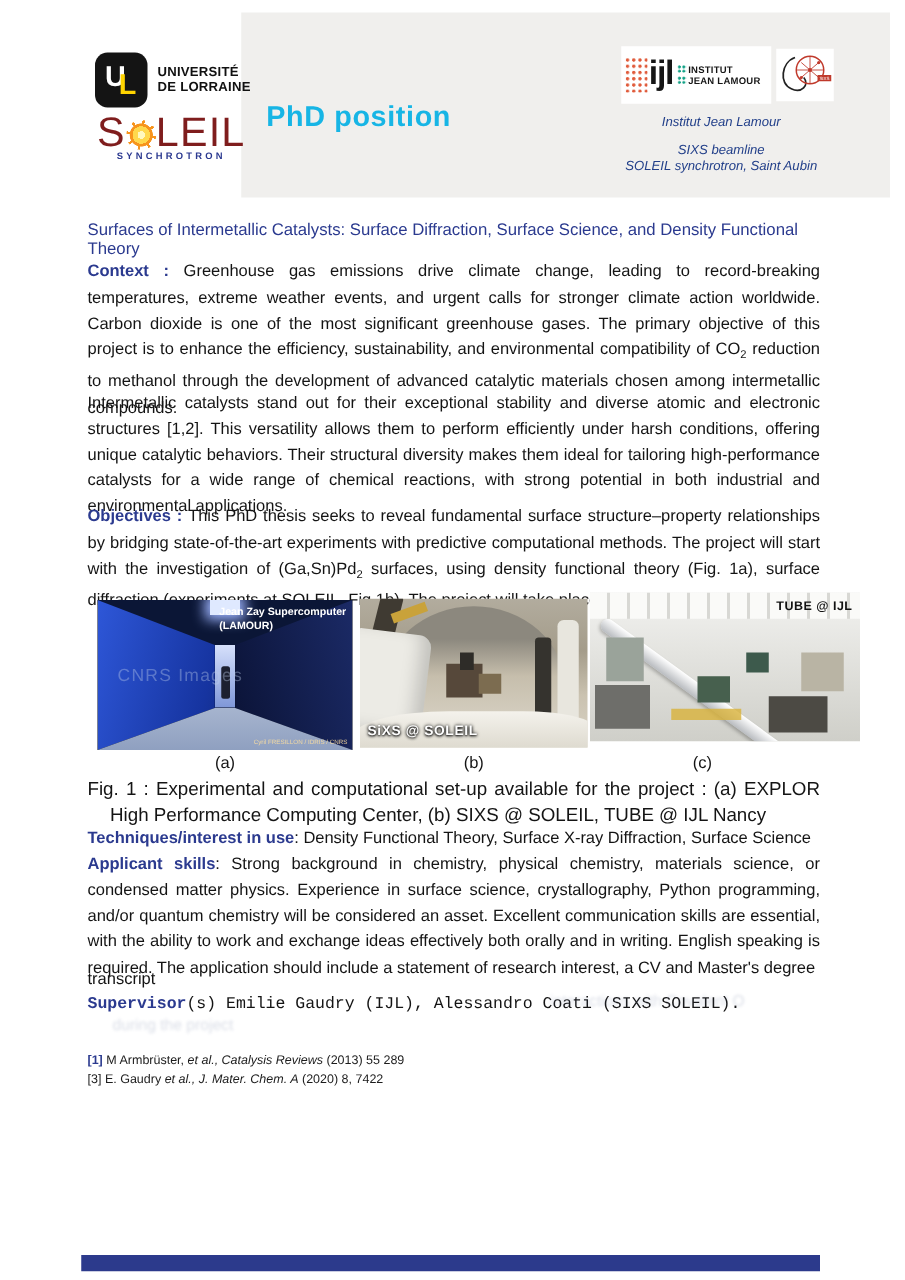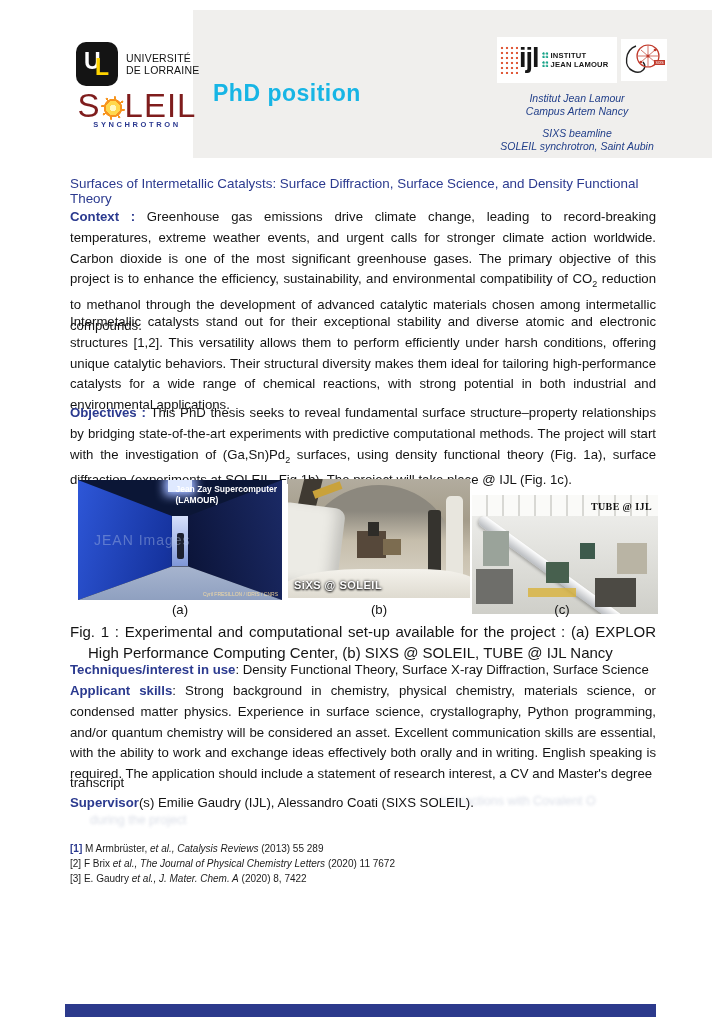--- a/index.html
+++ b/index.html
@@ -8,21 +8,21 @@
   .abs{position:absolute;}
 
   
   .header-panel{left:193px;top:10px;width:519px;height:148px;background:#f0efed;}
   .phd-title{left:213px;top:80px;font-size:23px;font-weight:bold;color:#17b5e5;letter-spacing:.5px;}
 
   .ul-logo{left:76px;top:42px;display:flex;align-items:center;gap:8px;}
   .ul-mark{position:relative;width:42px;height:44px;background:#141414;border-radius:10px;}
   .ul-mark .u{position:absolute;left:8px;top:6px;color:#fff;font-weight:bold;font-size:23px;}
   .ul-mark .l{position:absolute;left:19px;top:12px;color:#ffd400;font-weight:bold;font-size:23px;}
-  .ul-name{font-size:10.5px;font-weight:normal;color:#111;line-height:12px;letter-spacing:.2px;}
+  .ul-name{font-size:10.5px;font-weight:bold;color:#111;line-height:12px;letter-spacing:.2px;}
 
   .soleil-logo{left:72px;top:92px;width:130px;text-align:center;}
   .soleil-word{font-size:33px;font-weight:normal;color:#7f1d1d;letter-spacing:1px;line-height:28px;}
   .sun{display:inline-block;width:24px;height:24px;vertical-align:-3px;border-radius:50%;
        background:
         radial-gradient(circle at 50% 50%, #fff8c0 0 3px, #ffd84d 3px 7px, #f7941d 7px 9px, rgba(0,0,0,0) 9.5px),
         repeating-conic-gradient(from 5deg, #f7941d 0deg 10deg, rgba(0,0,0,0) 10deg 45deg);}
   .soleil-sub{font-size:7.5px;font-weight:bold;color:#2b3990;letter-spacing:2.6px;margin-top:0;}
 
   .ijl-box{left:497px;top:37px;width:120px;height:46px;background:#fff;display:flex;align-items:center;padding:2px 3px;box-sizing:border-box;}
@@ -74,21 +74,21 @@
      transform:rotate(7deg);box-shadow:inset -8px -6px 14px rgba(0,0,0,.18);}
   .pb-col1{right:4%;top:14%;width:9%;height:75%;background:#e8e6de;border-radius:5px;}
   .pb-col2{right:16%;top:26%;width:7%;height:60%;background:#35332e;border-radius:3px;}
   .pb-c1{left:38%;top:44%;width:16%;height:22%;background:#56483a;}
   .pb-c2{left:52%;top:50%;width:10%;height:14%;background:#7c6c50;}
   .pb-c3{left:44%;top:36%;width:6%;height:12%;background:#2e2c28;}
   .pb-base{left:-4%;bottom:-6%;width:108%;height:30%;background:linear-gradient(#f4f2ec,#d9d5c9);
      border-radius:40% 30% 0 0/60% 40% 0 0;}
   .pb-label{left:6px;bottom:7px;color:#fff;font-weight:bold;font-size:11px;letter-spacing:.5px;text-shadow:0 1px 2px #000,0 0 3px #000;}
 
-  .photo-c{left:472px;top:495px;width:186px;height:119px;background:linear-gradient(180deg,#f2f2f0 0%,#e4e4e0 40%,#cfcfc9 100%);font-family:Liberation Serif, serif;}
+  .photo-c{left:472px;top:474px;width:216px;height:119px;background:linear-gradient(180deg,#f2f2f0 0%,#e4e4e0 40%,#cfcfc9 100%);}
   .pc-ceil{left:0;top:0;width:100%;height:18%;background:repeating-linear-gradient(90deg,#fafaf8 0 14px,#d8d8d4 14px 16px);}
   .pc-tube{left:6%;top:16%;width:110%;height:11px;background:linear-gradient(#ffffff,#b9bcc0);
      border-radius:6px;transform:rotate(36deg);transform-origin:left top;box-shadow:0 2px 3px rgba(0,0,0,.25);}
   .pc-r1{left:6%;top:30%;width:14%;height:30%;background:#9aa39a;}
   .pc-r2{left:2%;top:62%;width:20%;height:30%;background:#6e6e6a;}
   .pc-r3{right:6%;top:40%;width:16%;height:26%;background:#b9b4a4;}
   .pc-r4{right:12%;top:70%;width:22%;height:24%;background:#4c4a44;}
   .pc-r5{left:40%;top:56%;width:12%;height:18%;background:#47604e;}
   .pc-r6{left:58%;top:40%;width:8%;height:14%;background:#3d5a4c;}
   .pc-r7{left:30%;top:78%;width:26%;height:8%;background:#d8b23a;opacity:.8;}
@@ -148,21 +148,20 @@
       <circle cx="27" cy="17" r="1.6" fill="#c0392b"></circle>
       <circle cx="34" cy="11" r="1.3" fill="#c0392b"></circle>
         <circle cx="20" cy="23" r="1.3" fill="#c0392b"></circle>
       <rect x="33" y="21" width="11" height="5" fill="#c0392b"></rect>
       <text x="34.5" y="25" font-size="3.6" fill="#ffffff">SIXS</text>
     </svg>
   </div>
 
   <div class="abs affiliation">
     <div>Institut Jean Lamour</div>
-    <div>Campus Artem Nancy</div>
     <div class="gap"></div>
     <div>SIXS beamline</div>
     <div>SOLEIL synchrotron, Saint Aubin</div>
   </div>
 
   <div class="abs doc-title">Surfaces of Intermetallic Catalysts: Surface Diffraction, Surface Science, and Density Functional Theory</div>
 
   <p class="abs para" style="top:207px;margin:0;">
     <span class="lead">Context</span><span class="lead"> : </span><span>Greenhouse gas emissions drive climate change, leading to record-breaking temperatures, extreme weather events, and urgent calls for stronger climate action worldwide. Carbon dioxide is one of the most significant greenhouse gases. The primary objective of this project is to enhance the efficiency, sustainability, and environmental compatibility of CO</span><sub>2</sub><span> reduction to methanol through the development of advanced catalytic materials chosen among intermetallic compounds.</span>
   </p>
@@ -178,21 +177,21 @@
     <div class="pa-light"></div>
     <div class="pa-left"></div>
     <div class="pa-right"></div>
     <div class="pa-end"></div>
     <div class="pa-floor"></div>
     <div class="pa-person"></div>
     <div class="pa-title">
       <div>Jean Zay Supercomputer</div>
       <div>(LAMOUR)</div>
     </div>
-    <div class="pa-watermark">JEAN Images</div>
+    <div class="pa-watermark">CNRS Images</div>
     <div class="pa-credit">Cyril FRESILLON / IDRIS / CNRS</div>
   </div>
 
   <div class="photo photo-b">
     <div class="pb-arch"></div>
     <div class="pb-arm"></div>
     <div class="pb-arm2"></div>
     <div class="pb-mach"></div>
     <div class="pb-col1"></div>
     <div class="pb-col2"></div>
@@ -224,37 +223,33 @@
 
   <p class="abs para" style="top:660px;margin:0;">
     <span class="lead">Techniques/interest in use</span><span>:  Density Functional Theory, Surface X-ray Diffraction, Surface Science</span>
   </p>
 
   <p class="abs para" style="top:681px;margin:0;">
     <span class="lead">Applicant skills</span><span>: Strong background in chemistry, physical chemistry, materials science, or condensed matter physics. Experience in surface science, crystallography, Python programming, and/or quantum chemistry will be considered an asset. Excellent communication skills are essential, with the ability to work and exchange ideas effectively both orally and in writing. English speaking is required.  The application should include a statement of research interest, a CV and Master's degree</span>
   </p>
   <p class="abs para" style="top:773px;margin:0;text-align:left;">transcript</p>
 
-  <p class="abs para" style="top:793px;margin:0;text-align:left;">
+  <p class="abs para" style="top:793px;margin:0;text-align:left;font-family:Liberation Mono, monospace;">
     <span class="lead">Supervisor</span><span>(s) Emilie Gaudry (IJL), Alessandro Coati (SIXS SOLEIL).</span>
   </p>
 
   <div class="abs ghost" style="left:440px;top:794px;width:230px;">interactions with Covalent O</div>
   <div class="abs ghost" style="left:90px;top:813px;width:200px;">during the project</div>
 
   <div class="abs refs">
     <div>
       <span class="num-blue">[1]</span>
       <span>M Armbrüster, </span><i>et al., Catalysis Reviews</i><span> (2013) 55 289</span>
     </div>
     <div>
-      <span>[2]</span>
-      <span>F Brix </span><i>et al.,  The Journal of Physical Chemistry Letters</i><span> (2020) 11 7672</span>
-    </div>
-    <div>
       <span>[3]</span>
       <span>E. Gaudry </span><i>et al., J. Mater. Chem. A</i><span> (2020) 8, 7422</span>
     </div>
   </div>
 
   <div class="abs footer-bar"></div>
 
 </div>
 
 </body></html>

